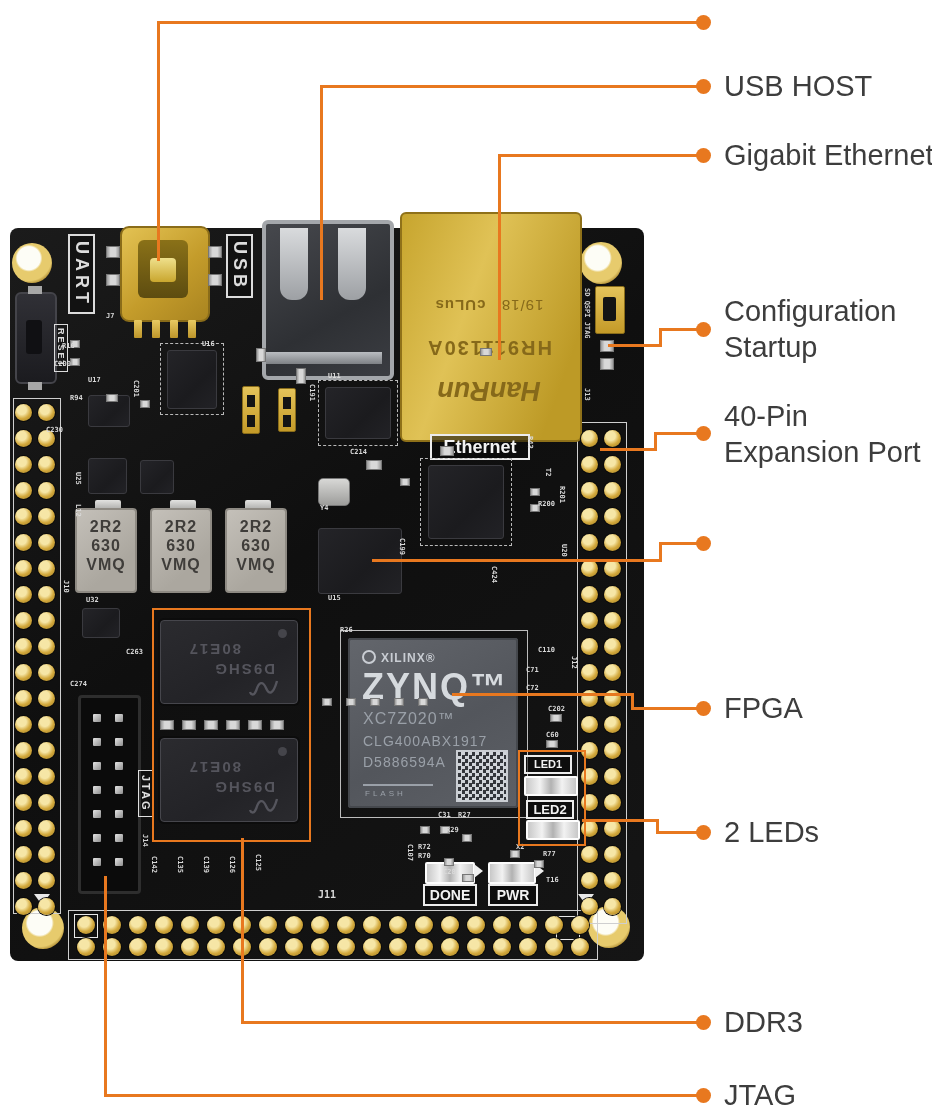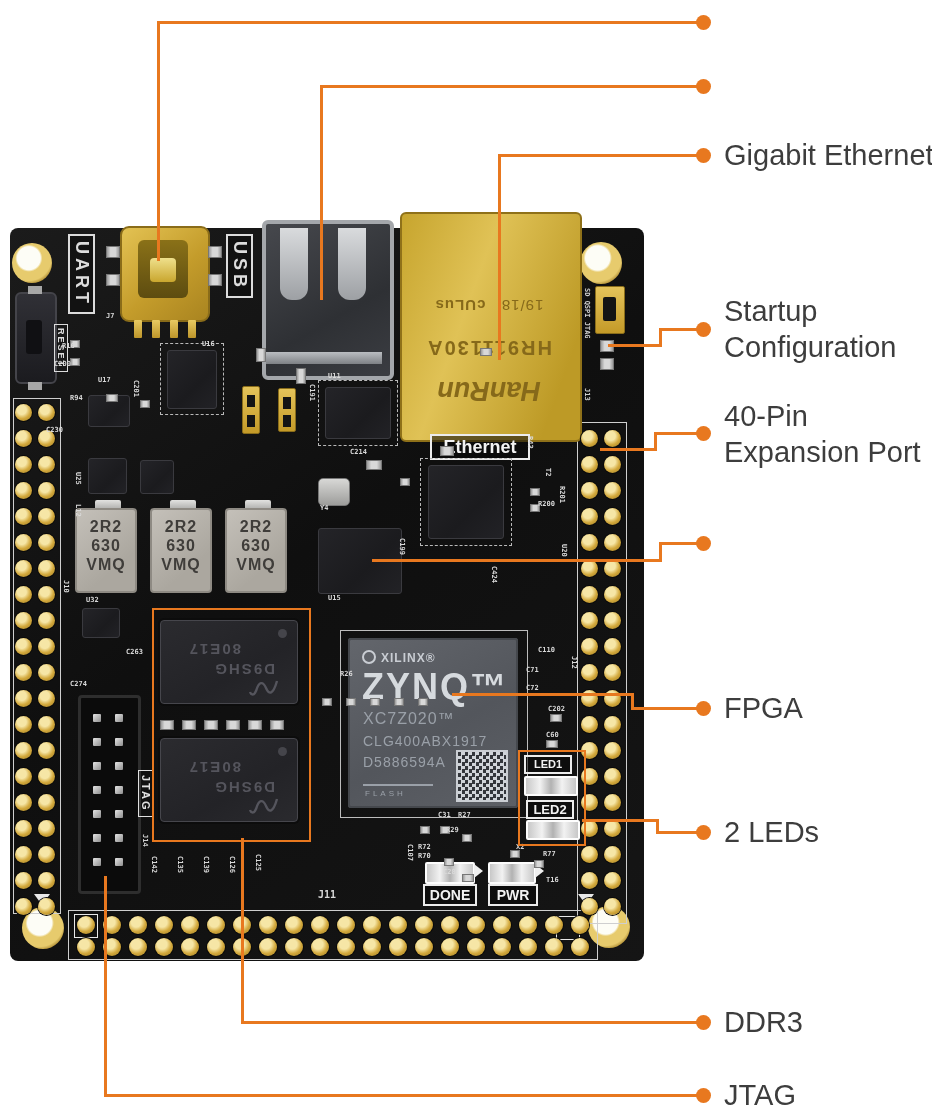--- a/index.html
+++ b/index.html
@@ -371,21 +371,21 @@
       <div class="passive abs" style="left: 150px; top: 492px; width: 12px; height: 8px;"></div>
       <div class="passive abs" style="left: 172px; top: 492px; width: 12px; height: 8px;"></div>
       <div class="passive abs" style="left: 194px; top: 492px; width: 12px; height: 8px;"></div>
       <div class="passive abs" style="left: 216px; top: 492px; width: 12px; height: 8px;"></div>
       <div class="passive abs" style="left: 238px; top: 492px; width: 12px; height: 8px;"></div>
       <div class="passive abs" style="left: 260px; top: 492px; width: 12px; height: 8px;"></div>
       <div class="passive abs" style="left: 434px; top: 630px; width: 8px; height: 6px;"></div>
       <div class="passive abs" style="left: 452px; top: 646px; width: 10px; height: 6px;"></div>
       <div class="silk abs" style="left: 52px; top: 114px; z-index: 30;">R16</div>
       <div class="silk abs" style="left: 44px; top: 132px; z-index: 30;">C200</div>
-      <div class="silk abs" style="left: 88px; top: 148px; z-index: 30;">U17</div>
+      <div class="silk abs" style="left: 78px; top: 148px; z-index: 30;">U17</div>
       <div class="silk abs" style="left: 60px; top: 166px; z-index: 30;">R94</div>
       <div class="silk vtext abs" style="left: 122px; top: 152px; z-index: 30;">C201</div>
       <div class="silk abs" style="left: 192px; top: 112px; z-index: 30;">U16</div>
       <div class="silk abs" style="left: 96px; top: 84px; z-index: 30;">J7</div>
       <div class="silk abs" style="left: 318px; top: 144px; z-index: 30;">U11</div>
       <div class="silk vtext abs" style="left: 298px; top: 156px; z-index: 30;">C191</div>
       <div class="silk abs" style="left: 36px; top: 198px; z-index: 30;">C230</div>
       <div class="silk vtext abs" style="left: 64px; top: 244px; z-index: 30;">U25</div>
       <div class="silk vtext abs" style="left: 64px; top: 276px; z-index: 30;">L12</div>
       <div class="silk vtext abs" style="left: 52px; top: 352px; z-index: 30;">J10</div>
@@ -399,21 +399,21 @@
       <div class="silk vtext abs" style="left: 244px; top: 626px; z-index: 30;">C125</div>
       <div class="silk abs" style="left: 340px; top: 220px; z-index: 30;">C214</div>
       <div class="silk vtext abs" style="left: 516px; top: 208px; z-index: 30;">R43</div>
       <div class="silk vtext abs" style="left: 534px; top: 240px; z-index: 30;">T2</div>
       <div class="silk vtext abs" style="left: 548px; top: 258px; z-index: 30;">R201</div>
       <div class="silk abs" style="left: 528px; top: 272px; z-index: 30;">R200</div>
       <div class="silk vtext abs" style="left: 550px; top: 316px; z-index: 30;">U20</div>
       <div class="silk vtext abs" style="left: 480px; top: 338px; z-index: 30;">C424</div>
       <div class="silk vtext abs" style="left: 388px; top: 310px; z-index: 30;">C199</div>
       <div class="silk abs" style="left: 310px; top: 276px; z-index: 30;">Y4</div>
-      <div class="silk abs" style="left: 330px; top: 398px; z-index: 30; margin-top: 44px;">R26</div>
+      <div class="silk abs" style="left: 330px; top: 398px; z-index: 30;">R26</div>
       <div class="silk abs" style="left: 528px; top: 418px; z-index: 30;">C110</div>
       <div class="silk vtext abs" style="left: 560px; top: 428px; z-index: 30;">J12</div>
       <div class="silk abs" style="left: 516px; top: 438px; z-index: 30;">C71</div>
       <div class="silk abs" style="left: 516px; top: 456px; z-index: 30;">C72</div>
       <div class="silk abs" style="left: 538px; top: 477px; z-index: 30;">C202</div>
       <div class="silk abs" style="left: 536px; top: 503px; z-index: 30;">C60</div>
       <div class="silk abs" style="left: 428px; top: 583px; z-index: 30;">C31</div>
       <div class="silk abs" style="left: 448px; top: 583px; z-index: 30;">R27</div>
       <div class="silk abs" style="left: 436px; top: 598px; z-index: 30;">R29</div>
       <div class="silk abs" style="left: 408px; top: 615px; z-index: 30;">R72</div>
@@ -426,33 +426,34 @@
       <div class="silk abs" style="left: 318px; top: 366px; z-index: 30;">U15</div>
     </div>
 
   <div class="cl v abs" style="left:157px;top:21px;height:240px;"></div>
   <div class="cl h abs" style="left:157px;top:21px;width:546px;"></div>
   <div class="dot abs" style="left:696px;top:15px;"></div>
 
   <div class="cl v abs" style="left:320px;top:85px;height:215px;"></div>
   <div class="cl h abs" style="left:320px;top:85px;width:383px;"></div>
   <div class="dot abs" style="left:696px;top:79px;"></div>
+  <div class="lbl abs" style="left:724px;top:68px;">USB HOST</div>
 
   <div class="cl v abs" style="left:498px;top:154px;height:206px;"></div>
   <div class="cl h abs" style="left:498px;top:154px;width:205px;"></div>
   <div class="dot abs" style="left:696px;top:148px;"></div>
   <div class="lbl abs" style="left:724px;top:137px;">Gigabit Ethernet</div>
 
   <div class="cl h abs" style="left:608px;top:344px;width:54px;"></div>
   <div class="cl v abs" style="left:659px;top:328px;height:19px;"></div>
   <div class="cl h abs" style="left:659px;top:328px;width:44px;"></div>
   <div class="dot abs" style="left:696px;top:322px;"></div>
   <div class="lbl abs" style="left:724px;top:293px;">
+    <div>Configuration</div>
     <div>Startup</div>
-    <div>Configuration</div>
   </div>
 
   <div class="cl h abs" style="left:600px;top:448px;width:57px;"></div>
   <div class="cl v abs" style="left:654px;top:432px;height:19px;"></div>
   <div class="cl h abs" style="left:654px;top:432px;width:49px;"></div>
   <div class="dot abs" style="left:696px;top:426px;"></div>
   <div class="lbl abs" style="left:724px;top:398px;">
     <div>40-Pin</div>
     <div>Expansion Port</div>
   </div>

